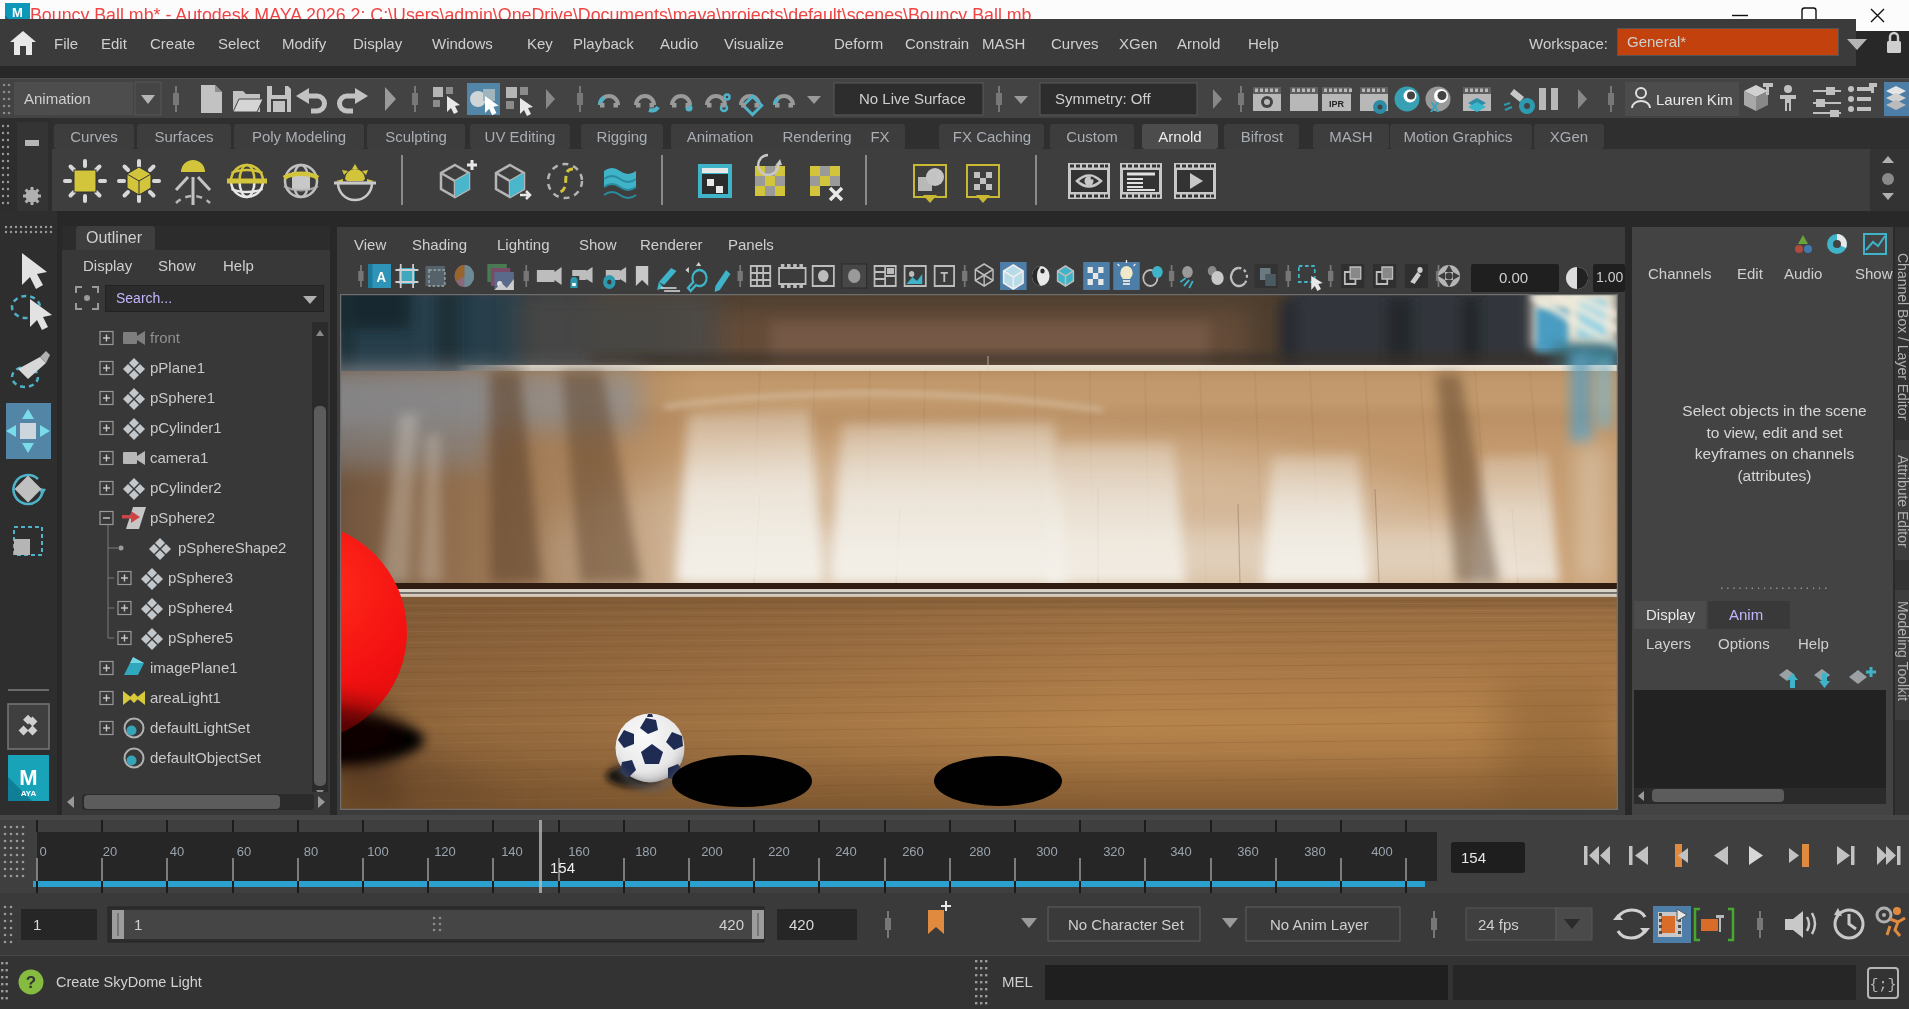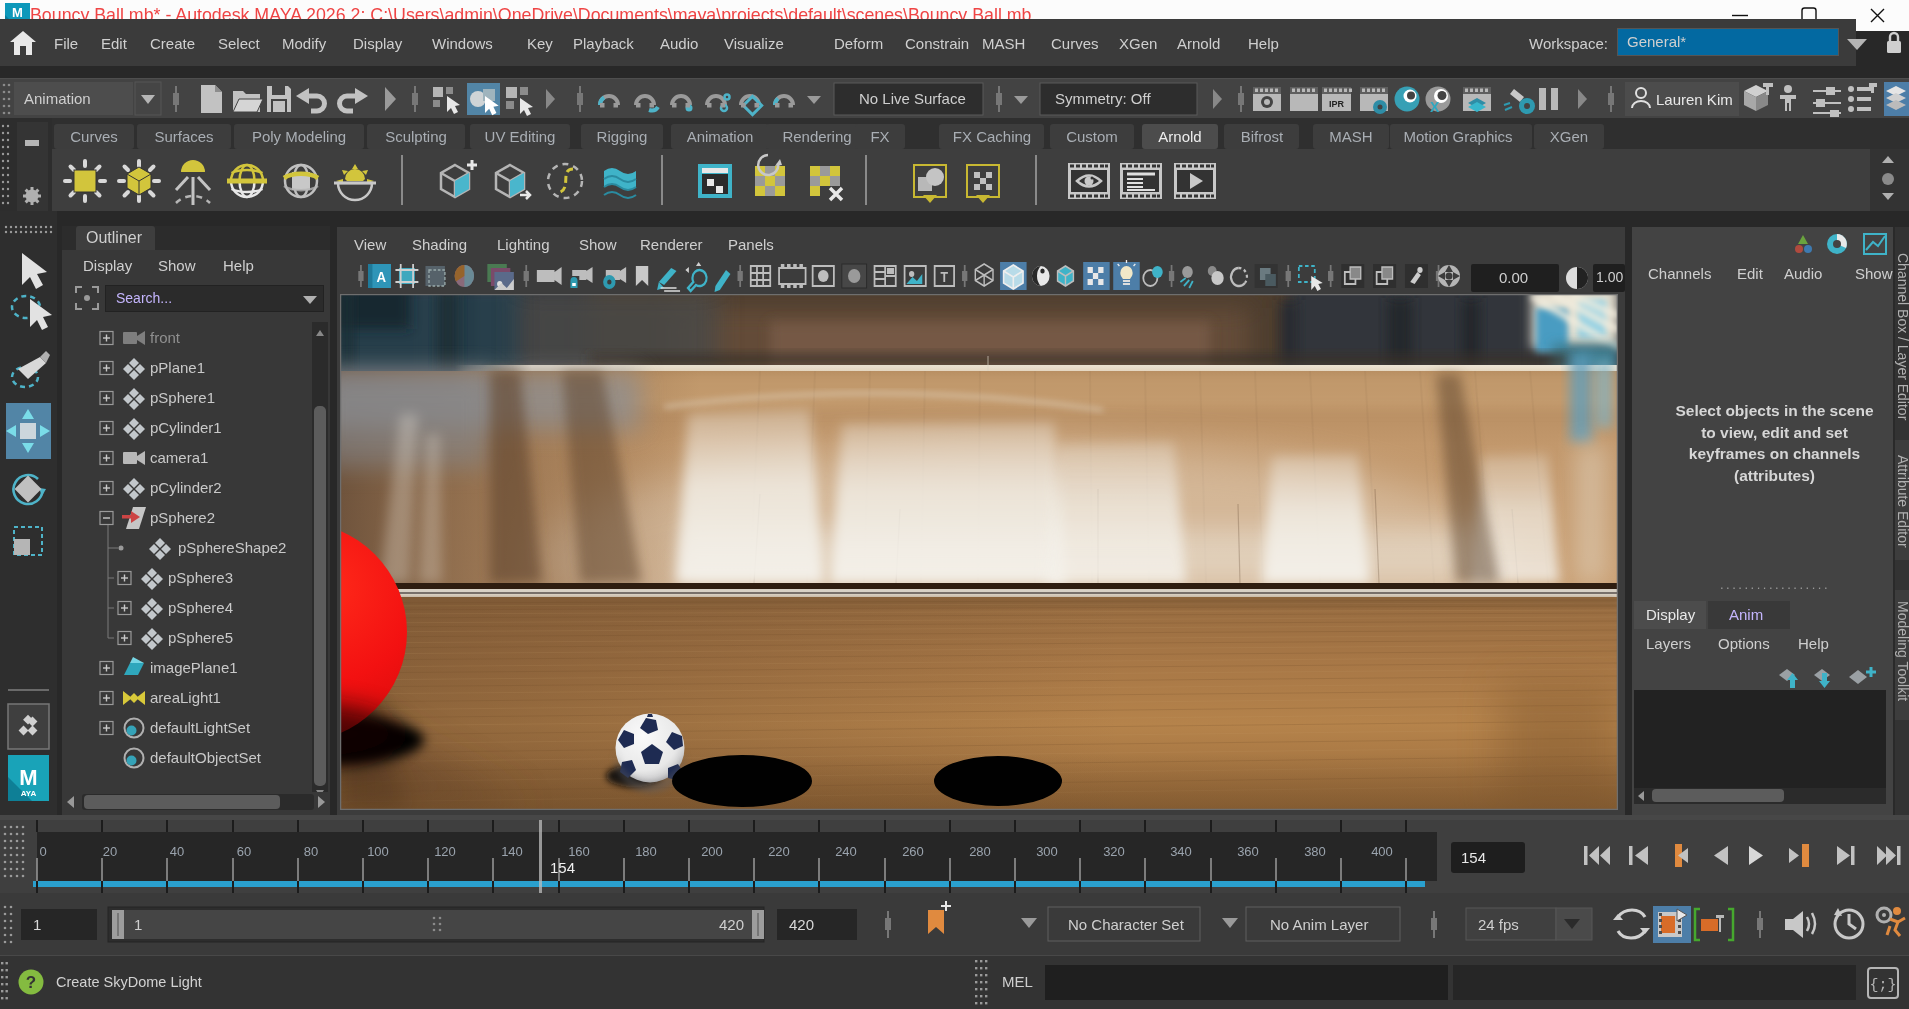--- a/index.html
+++ b/index.html
@@ -41,21 +41,21 @@
   <div class="tx" style="left:660px;top:16px">Audio</div>
   <div class="tx" style="left:724px;top:16px">Visualize</div>
   <div class="tx" style="left:834px;top:16px">Deform</div>
   <div class="tx" style="left:905px;top:16px">Constrain</div>
   <div class="tx" style="left:982px;top:16px">MASH</div>
   <div class="tx" style="left:1051px;top:16px">Curves</div>
   <div class="tx" style="left:1119px;top:16px">XGen</div>
   <div class="tx" style="left:1177px;top:16px">Arnold</div>
   <div class="tx" style="left:1248px;top:16px">Help</div>
   <div class="tx" style="left:1529px;top:16px">Workspace:</div>
-  <div class="ab" style="left:1617px;top:40px;width:222px;height:28px;background:#0369a1;border:1px solid #555;top:9px">
+  <div class="ab" style="left:1617px;top:40px;width:222px;height:28px;background:#c2410c;border:1px solid #555;top:9px">
     <div class="tx" style="left:9px;top:4px">General*</div>
   </div>
   <svg class="ab" style="left:1845px;top:18px" width="24" height="14" viewBox="0 0 24 14">
         <path d="M2 2 L22 2 L12 13 Z" fill="#b5b5b5"></path>
       </svg>
   <svg class="ab" style="left:1884px;top:11px" width="20" height="26" viewBox="0 0 20 26">
     <rect x="3" y="11" width="14" height="12" rx="1.5" fill="#cfcfcf"></rect>
     <path d="M6 11 V7 a4 4 0 0 1 8 0 V11" fill="none" stroke="#cfcfcf" stroke-width="2.4"></path>
   </svg>
 </div>
@@ -1279,21 +1279,21 @@
           </g>
       <g>
             <rect x="72" y="4" width="22" height="20" fill="none" stroke="#3fb3c8" stroke-width="2"></rect>
             <path d="M74 20 l7 -8 l5 4 l7 -10" stroke="#3fb3c8" stroke-width="2" fill="none"></path>
           </g>
     </svg>
     <div class="tx" style="left:16px;top:38px">Channels</div>
     <div class="tx" style="left:105px;top:38px">Edit</div>
     <div class="tx" style="left:152px;top:38px">Audio</div>
     <div class="tx" style="left:223px;top:38px">Show</div>
-    <div class="ab" style="left:24px;top:173px;width:237px;height:90px;text-align:center;color:#d6d6d6;font-size:15.5px;font-weight:bold;line-height:21.5px">Select objects in the scene<br>to view, edit and set<br>keyframes on channels<br>(attributes)</div>
+    <div class="ab" style="left:24px;top:173px;width:237px;height:90px;text-align:center;color:#d6d6d6;font-size:15.5px;font-weight:normal;line-height:21.5px">Select objects in the scene<br>to view, edit and set<br>keyframes on channels<br>(attributes)</div>
     <div class="ab" style="left:88px;top:350px;width:120px;height:10px;color:#9a9a9a;font-size:13px;letter-spacing:2.5px">..................</div>
     <div class="ab" style="left:2px;top:374px;width:72px;height:28px;background:#4c4c4c"></div>
     <div class="tx" style="left:14px;top:379px;color:#e8e8e8">Display</div>
     <div class="ab" style="left:76px;top:374px;width:82px;height:28px;background:#393939"></div>
     <div class="tx dim" style="left:97px;top:379px">Anim</div>
     <div class="tx" style="left:14px;top:408px">Layers</div>
     <div class="tx" style="left:86px;top:408px">Options</div>
     <div class="tx" style="left:166px;top:408px">Help</div>
     <svg class="ab" style="left:144px;top:438px" width="110" height="28" viewBox="0 0 110 28">
       <g>

